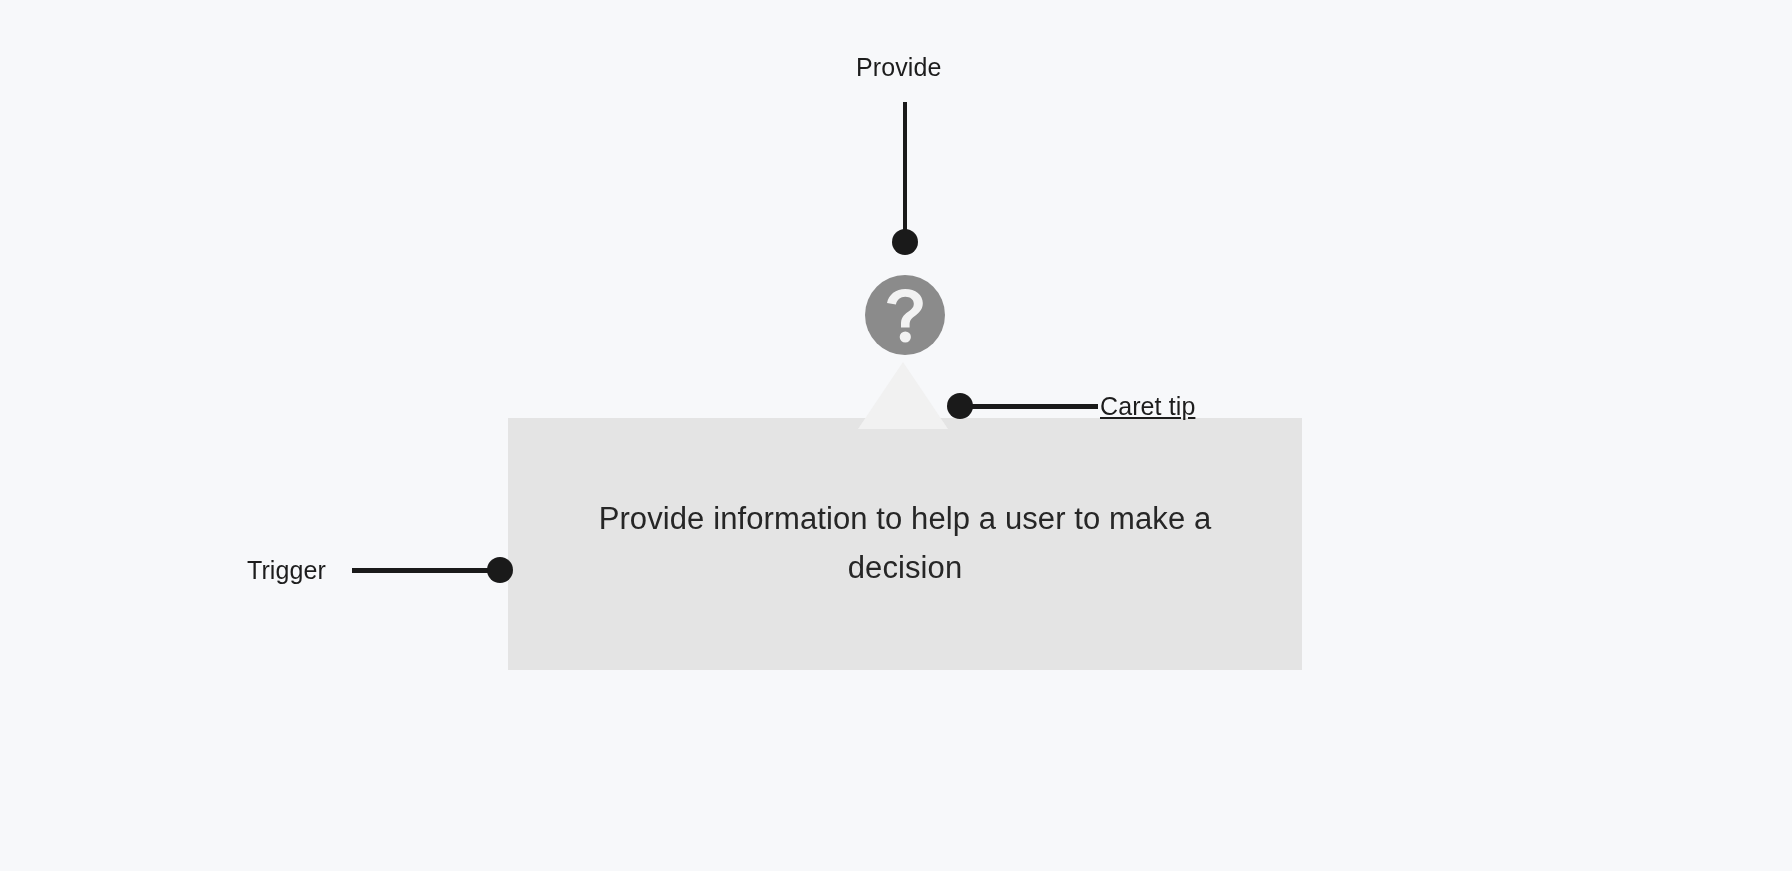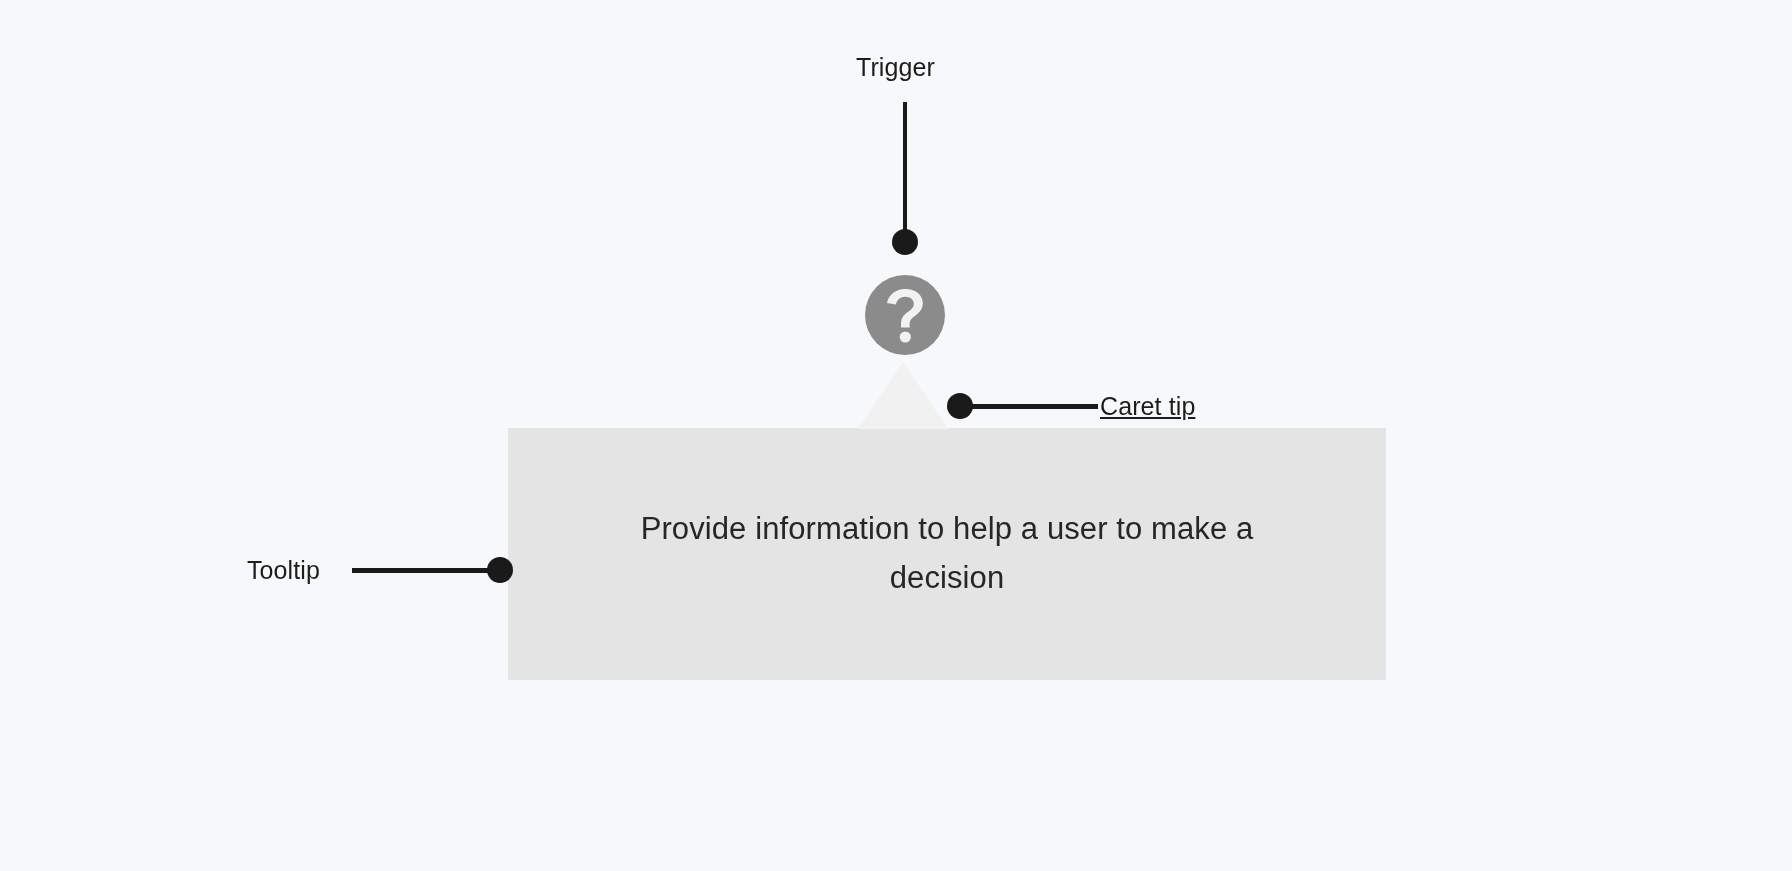--- a/index.html
+++ b/index.html
@@ -17,22 +17,22 @@
     position: relative;
     width: 1792px;
     height: 871px;
     background: #f7f8fa;
   }
 
   
   .tooltip-box {
     position: absolute;
     left: 508px;
-    top: 428px;
-    width: 878px;
+    top: 418px;
+    width: 794px;
     height: 252px;
     background: #e4e4e4;
     box-sizing: border-box;
     display: flex;
     align-items: center;
     justify-content: center;
   }
   .tooltip-text {
     width: 700px;
     text-align: center;
@@ -135,23 +135,23 @@
                  C27.6 33.8 28.8 31.9 32.9 29.0
                  C38.3 25.2 40.8 21.5 40.8 16.1
                  C40.8 8.0 33.6 2.0 23.2 2.0 Z" fill="#f2f2f2"></path>
         <circle cx="23.3" cy="50.0" r="5.6" fill="#f2f2f2"></circle>
       </svg>
     </span>
   </div>
 
   <div class="leader-line vert" id="trigger-line"></div>
   <div class="leader-dot" id="trigger-dot"></div>
-  <div class="callout-label" id="trigger-label">Trigger</div>
+  <div class="callout-label" id="trigger-label">Provide</div>
 
   <div class="leader-line horiz" id="caret-line"></div>
   <div class="leader-dot" id="caret-dot"></div>
   <div class="callout-label" id="caret-label">Caret tip</div>
 
   <div class="leader-line horiz" id="tooltip-line"></div>
   <div class="leader-dot" id="tooltip-dot"></div>
-  <div class="callout-label" id="tooltip-label">Tooltip</div>
+  <div class="callout-label" id="tooltip-label">Trigger</div>
 
 </div>
 
 </body></html>

